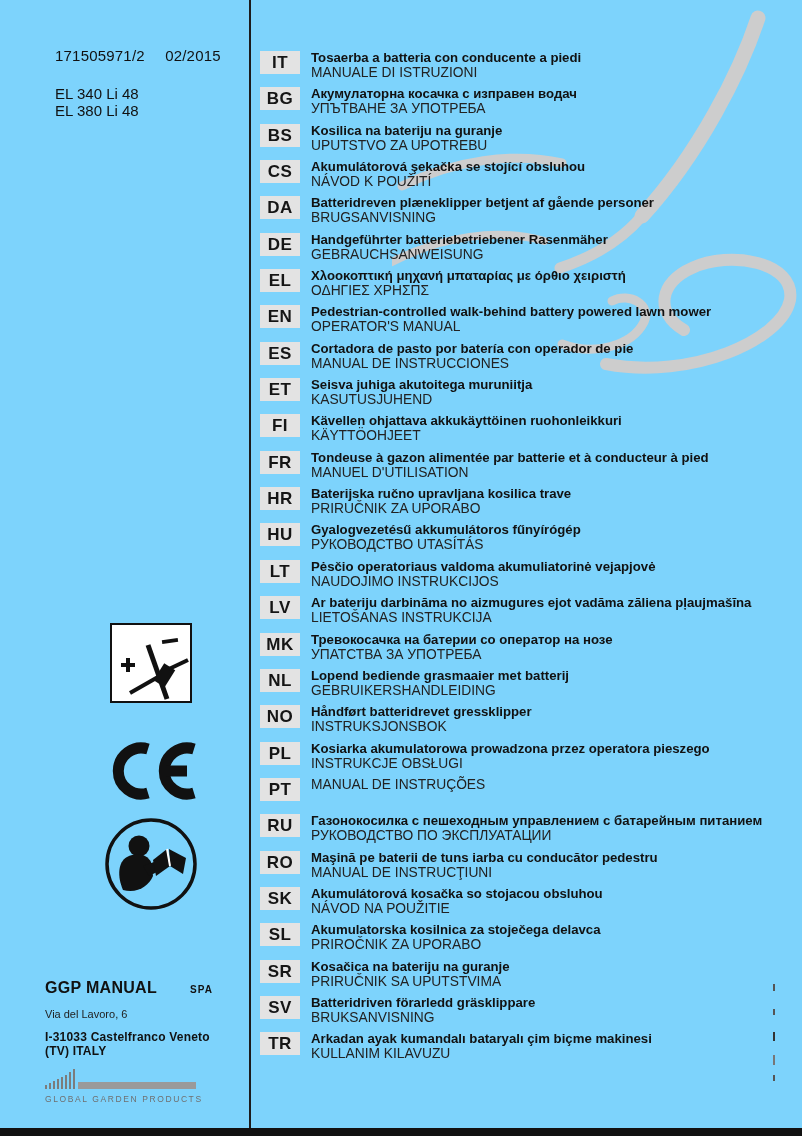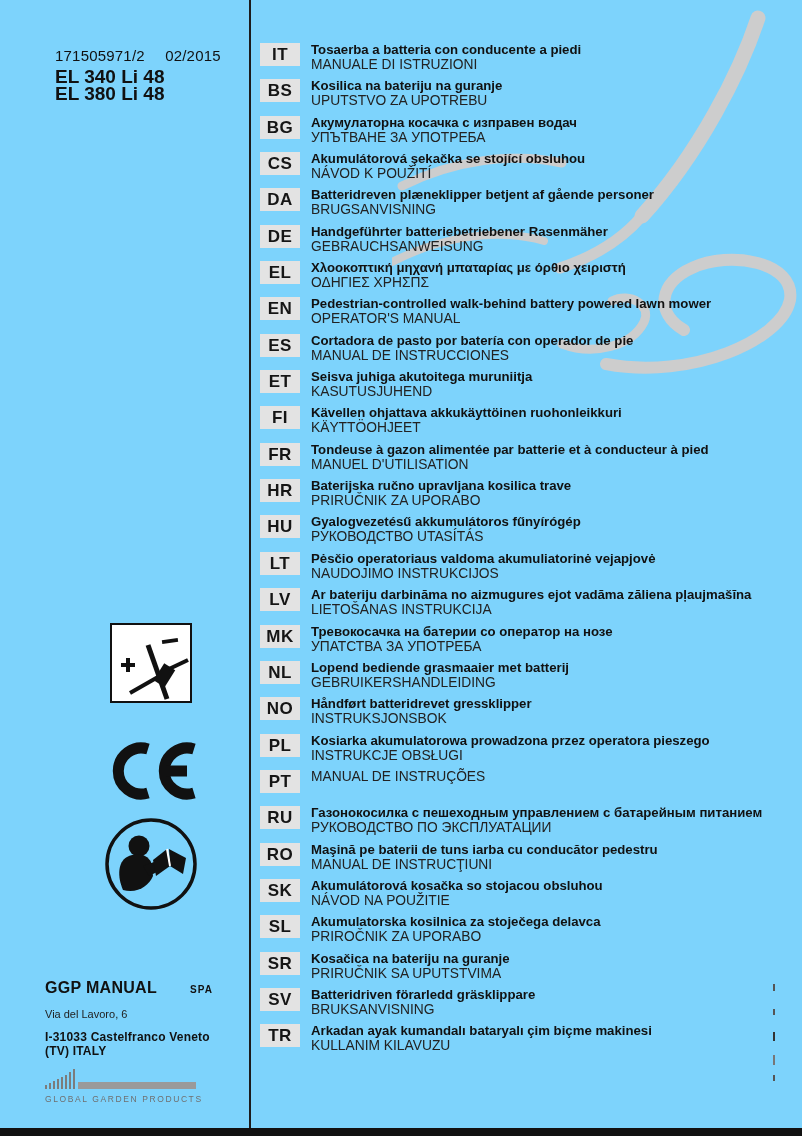--- a/index.html
+++ b/index.html
@@ -16,39 +16,39 @@
   .divider{position:absolute;left:249px;top:0;width:2px;height:1136px;background:#1c1c1c;}
   
   .bottom-bar{position:absolute;left:0;bottom:0;width:802px;height:8px;background:#111;}
 
   
   .swoosh{position:absolute;top:0;right:0;width:410px;height:380px;z-index:0;}
 
   
   .doc-line{position:absolute;left:55px;top:47px;font-size:15px;letter-spacing:.2px;}
   .doc-line .num{margin-right:16px;}
-  .models{position:absolute;left:55px;top:68px;font-size:19px;font-weight:bold;line-height:17px;}
+  .models{position:absolute;left:55px;top:85px;font-size:15px;font-weight:normal;line-height:17px;}
 
   .battery-box{position:absolute;left:110px;top:623px;width:78px;height:76px;border:2.5px solid #111;background:#fff;}
   .ce-mark{position:absolute;left:110px;top:742px;width:86px;height:58px;}
   .reader-icon{position:absolute;left:103px;top:816px;width:96px;height:96px;}
 
   .publisher{position:absolute;left:45px;top:979px;width:190px;}
   .pub-name{font-size:16px;font-weight:bold;letter-spacing:.3px;}
   .pub-name .suffix{font-size:10px;font-weight:bold;margin-left:5px;letter-spacing:1px;padding-left:28px;}
   .pub-addr1{font-size:11px;margin-top:11px;color:#222;}
   .pub-addr2{font-size:12px;font-weight:bold;margin-top:10px;letter-spacing:.2px;}
   .pub-logo{margin-top:9px;display:flex;align-items:flex-end;height:22px;}
   .pub-logo .bars{display:flex;align-items:flex-end;gap:2px;margin-right:3px;}
   .pub-logo .bars i{display:block;width:2px;background:#7c7c7c;}
   .pub-logo .beam{width:118px;height:7px;background:#9a9a9a;}
   .pub-brand{font-size:8.5px;letter-spacing:1.6px;color:#6f6f6f;margin-top:5px;white-space:nowrap;}
 
   
-  .lang-list{position:absolute;left:260px;top:42px;width:520px;z-index:1;}
+  .lang-list{position:absolute;left:260px;top:50px;width:520px;z-index:1;}
   .lang-row{display:flex;align-items:flex-start;height:36.35px;}
   .lang-badge{
     flex:0 0 40px;height:23px;margin-top:1px;
     background:#e3e3e3;color:#151515;
     font-weight:bold;font-size:17px;line-height:23px;
     text-align:center;letter-spacing:.5px;
   }
   .lang-text{margin-left:11px;min-width:0;}
   .lang-title{font-size:13.2px;font-weight:bold;line-height:15px;white-space:nowrap;}
   .lang-subtitle{font-size:13.8px;line-height:16px;color:#222;white-space:nowrap;}
@@ -161,32 +161,32 @@
   <div class="lang-list" id="lang-list">
     <div class="lang-row">
       <span class="lang-badge">IT</span>
       <div class="lang-text">
         <div class="lang-title">Tosaerba a batteria con conducente a piedi</div>
         <div class="lang-subtitle">MANUALE DI ISTRUZIONI</div>
       </div>
     </div>
 
     <div class="lang-row">
+      <span class="lang-badge">BG</span>
+      <div class="lang-text">
+        <div class="lang-title">Акумулаторна косачка с изправен водач</div>
+        <div class="lang-subtitle">УПЪТВАНЕ ЗА УПОТРЕБА</div>
+      </div>
+    </div>
+
+    <div class="lang-row">
       <span class="lang-badge">BS</span>
       <div class="lang-text">
         <div class="lang-title">Kosilica na bateriju na guranje</div>
         <div class="lang-subtitle">UPUTSTVO ZA UPOTREBU</div>
-      </div>
-    </div>
-
-    <div class="lang-row">
-      <span class="lang-badge">BG</span>
-      <div class="lang-text">
-        <div class="lang-title">Акумулаторна косачка с изправен водач</div>
-        <div class="lang-subtitle">УПЪТВАНЕ ЗА УПОТРЕБА</div>
       </div>
     </div>
 
     <div class="lang-row">
       <span class="lang-badge">CS</span>
       <div class="lang-text">
         <div class="lang-title">Akumulátorová şekačka se stojící obsluhou</div>
         <div class="lang-subtitle">NÁVOD K POUŽITÍ</div>
       </div>
     </div>

